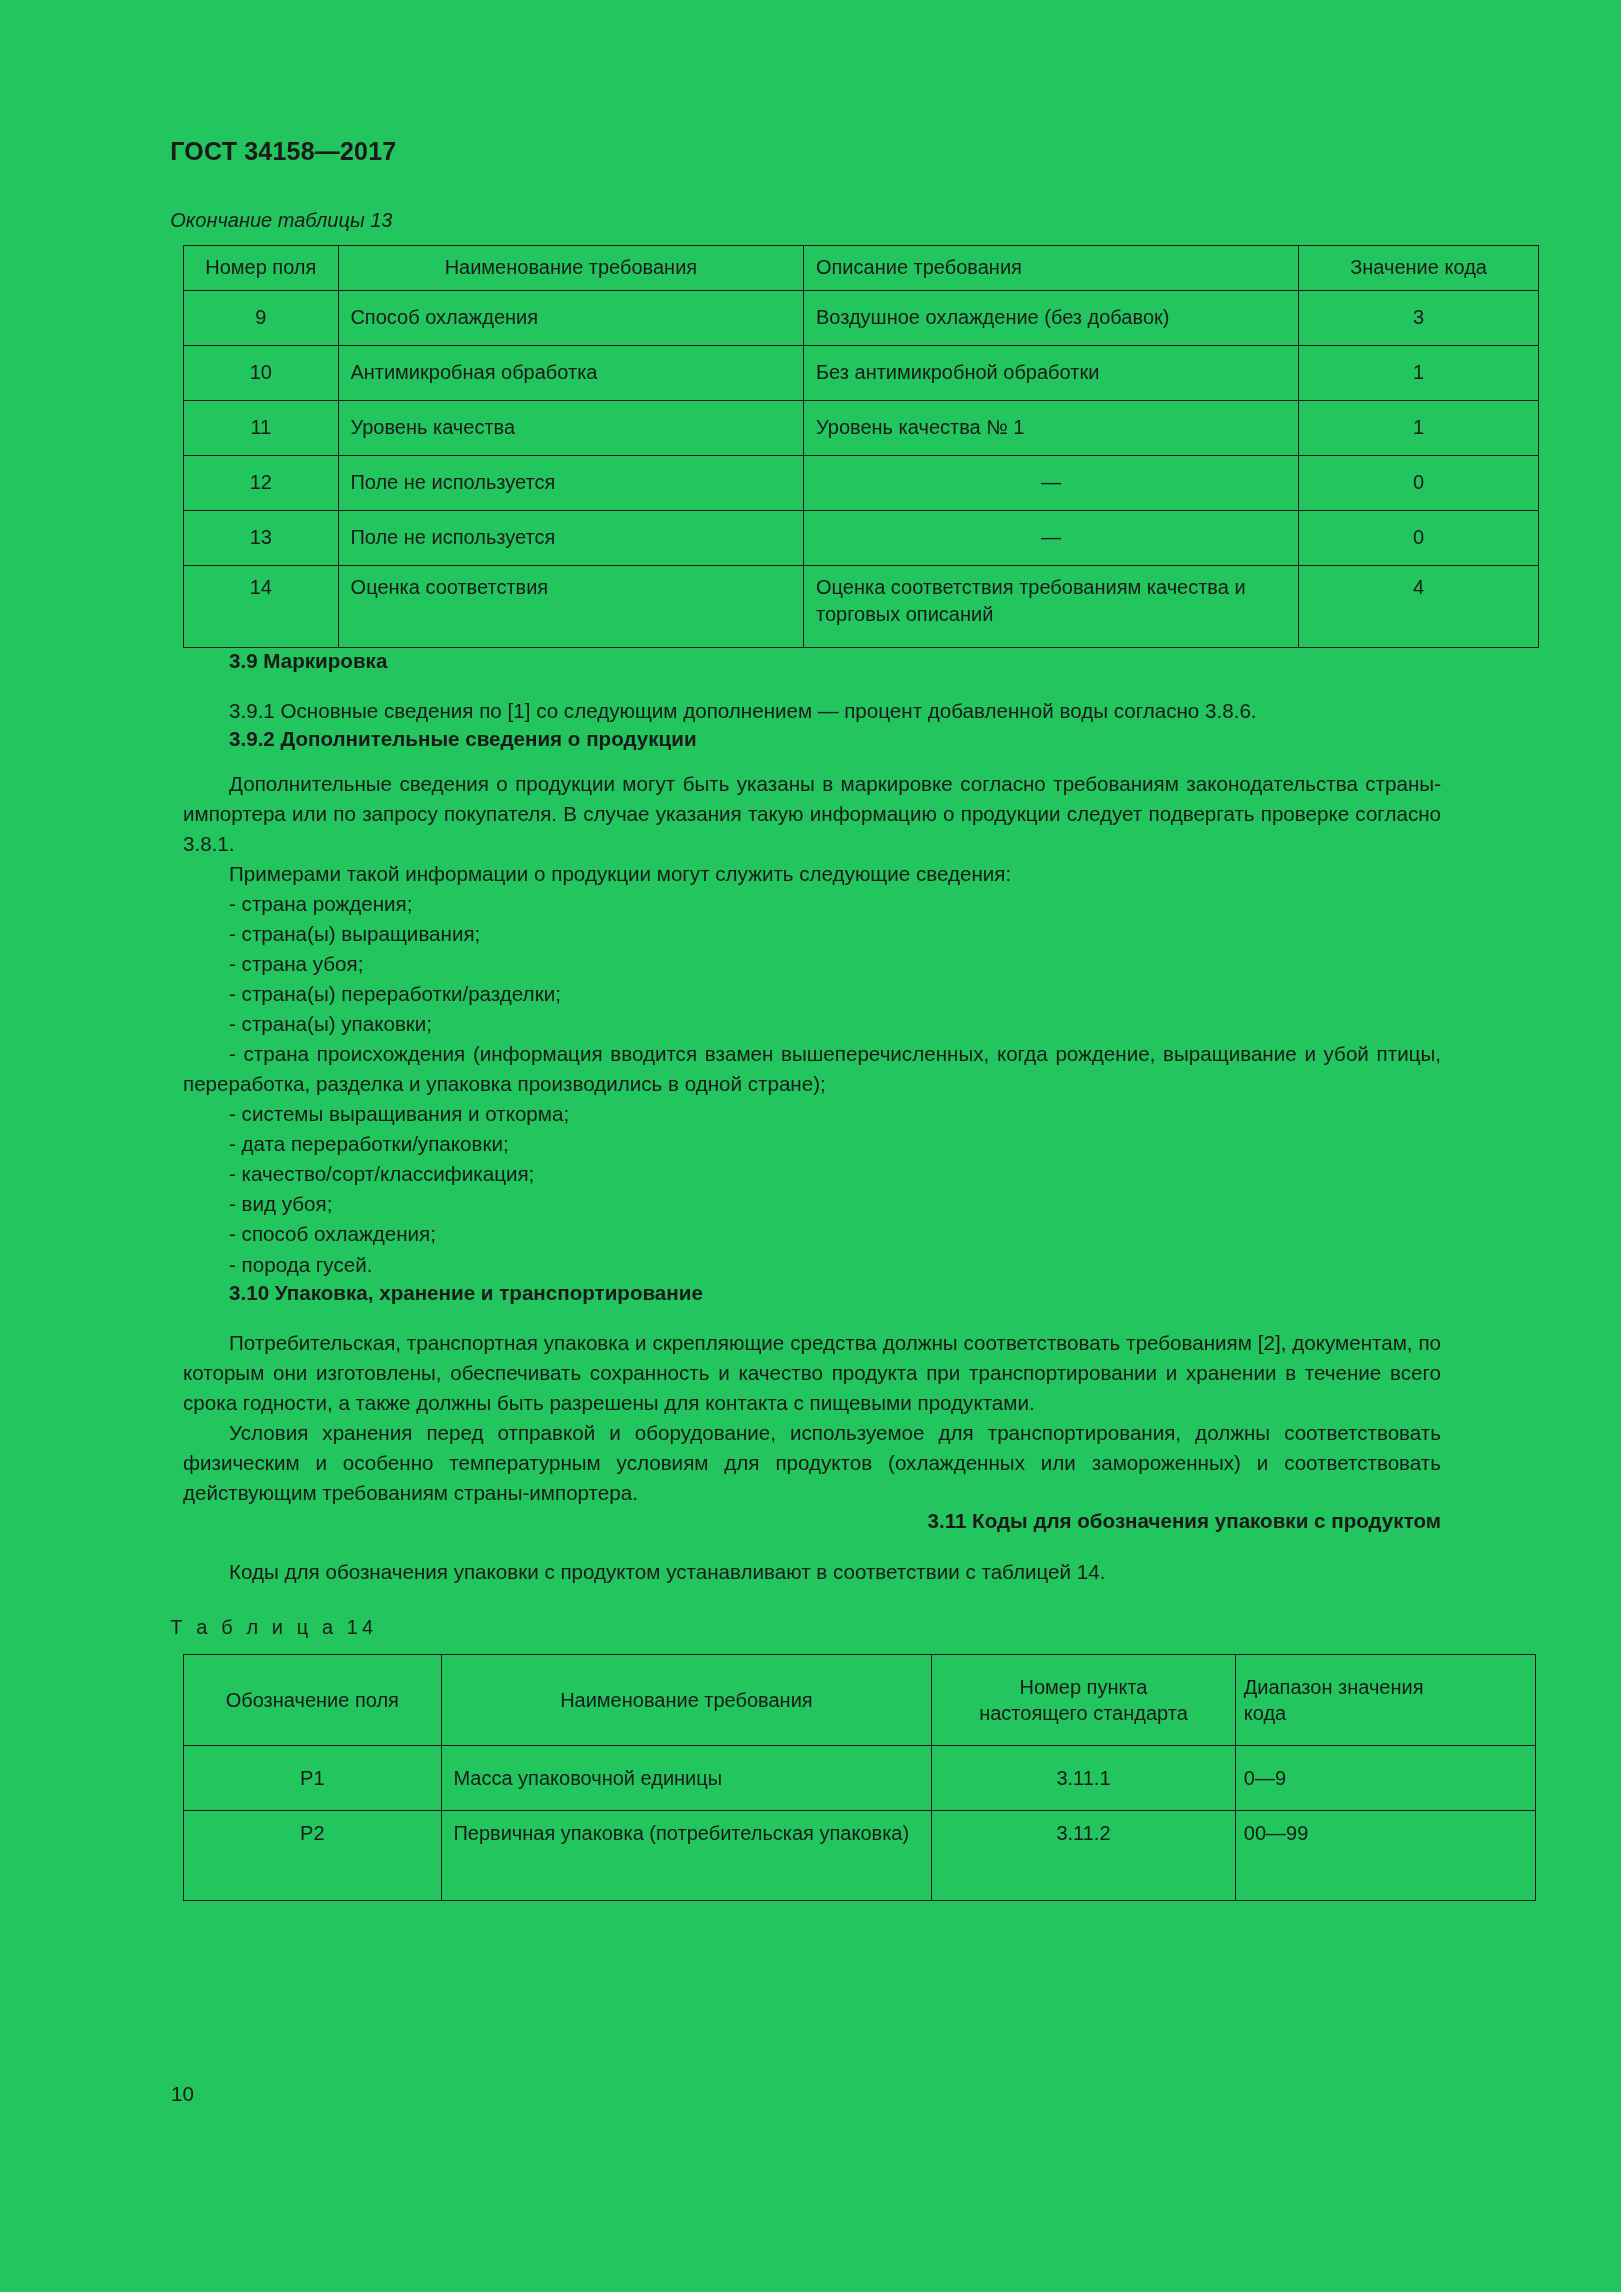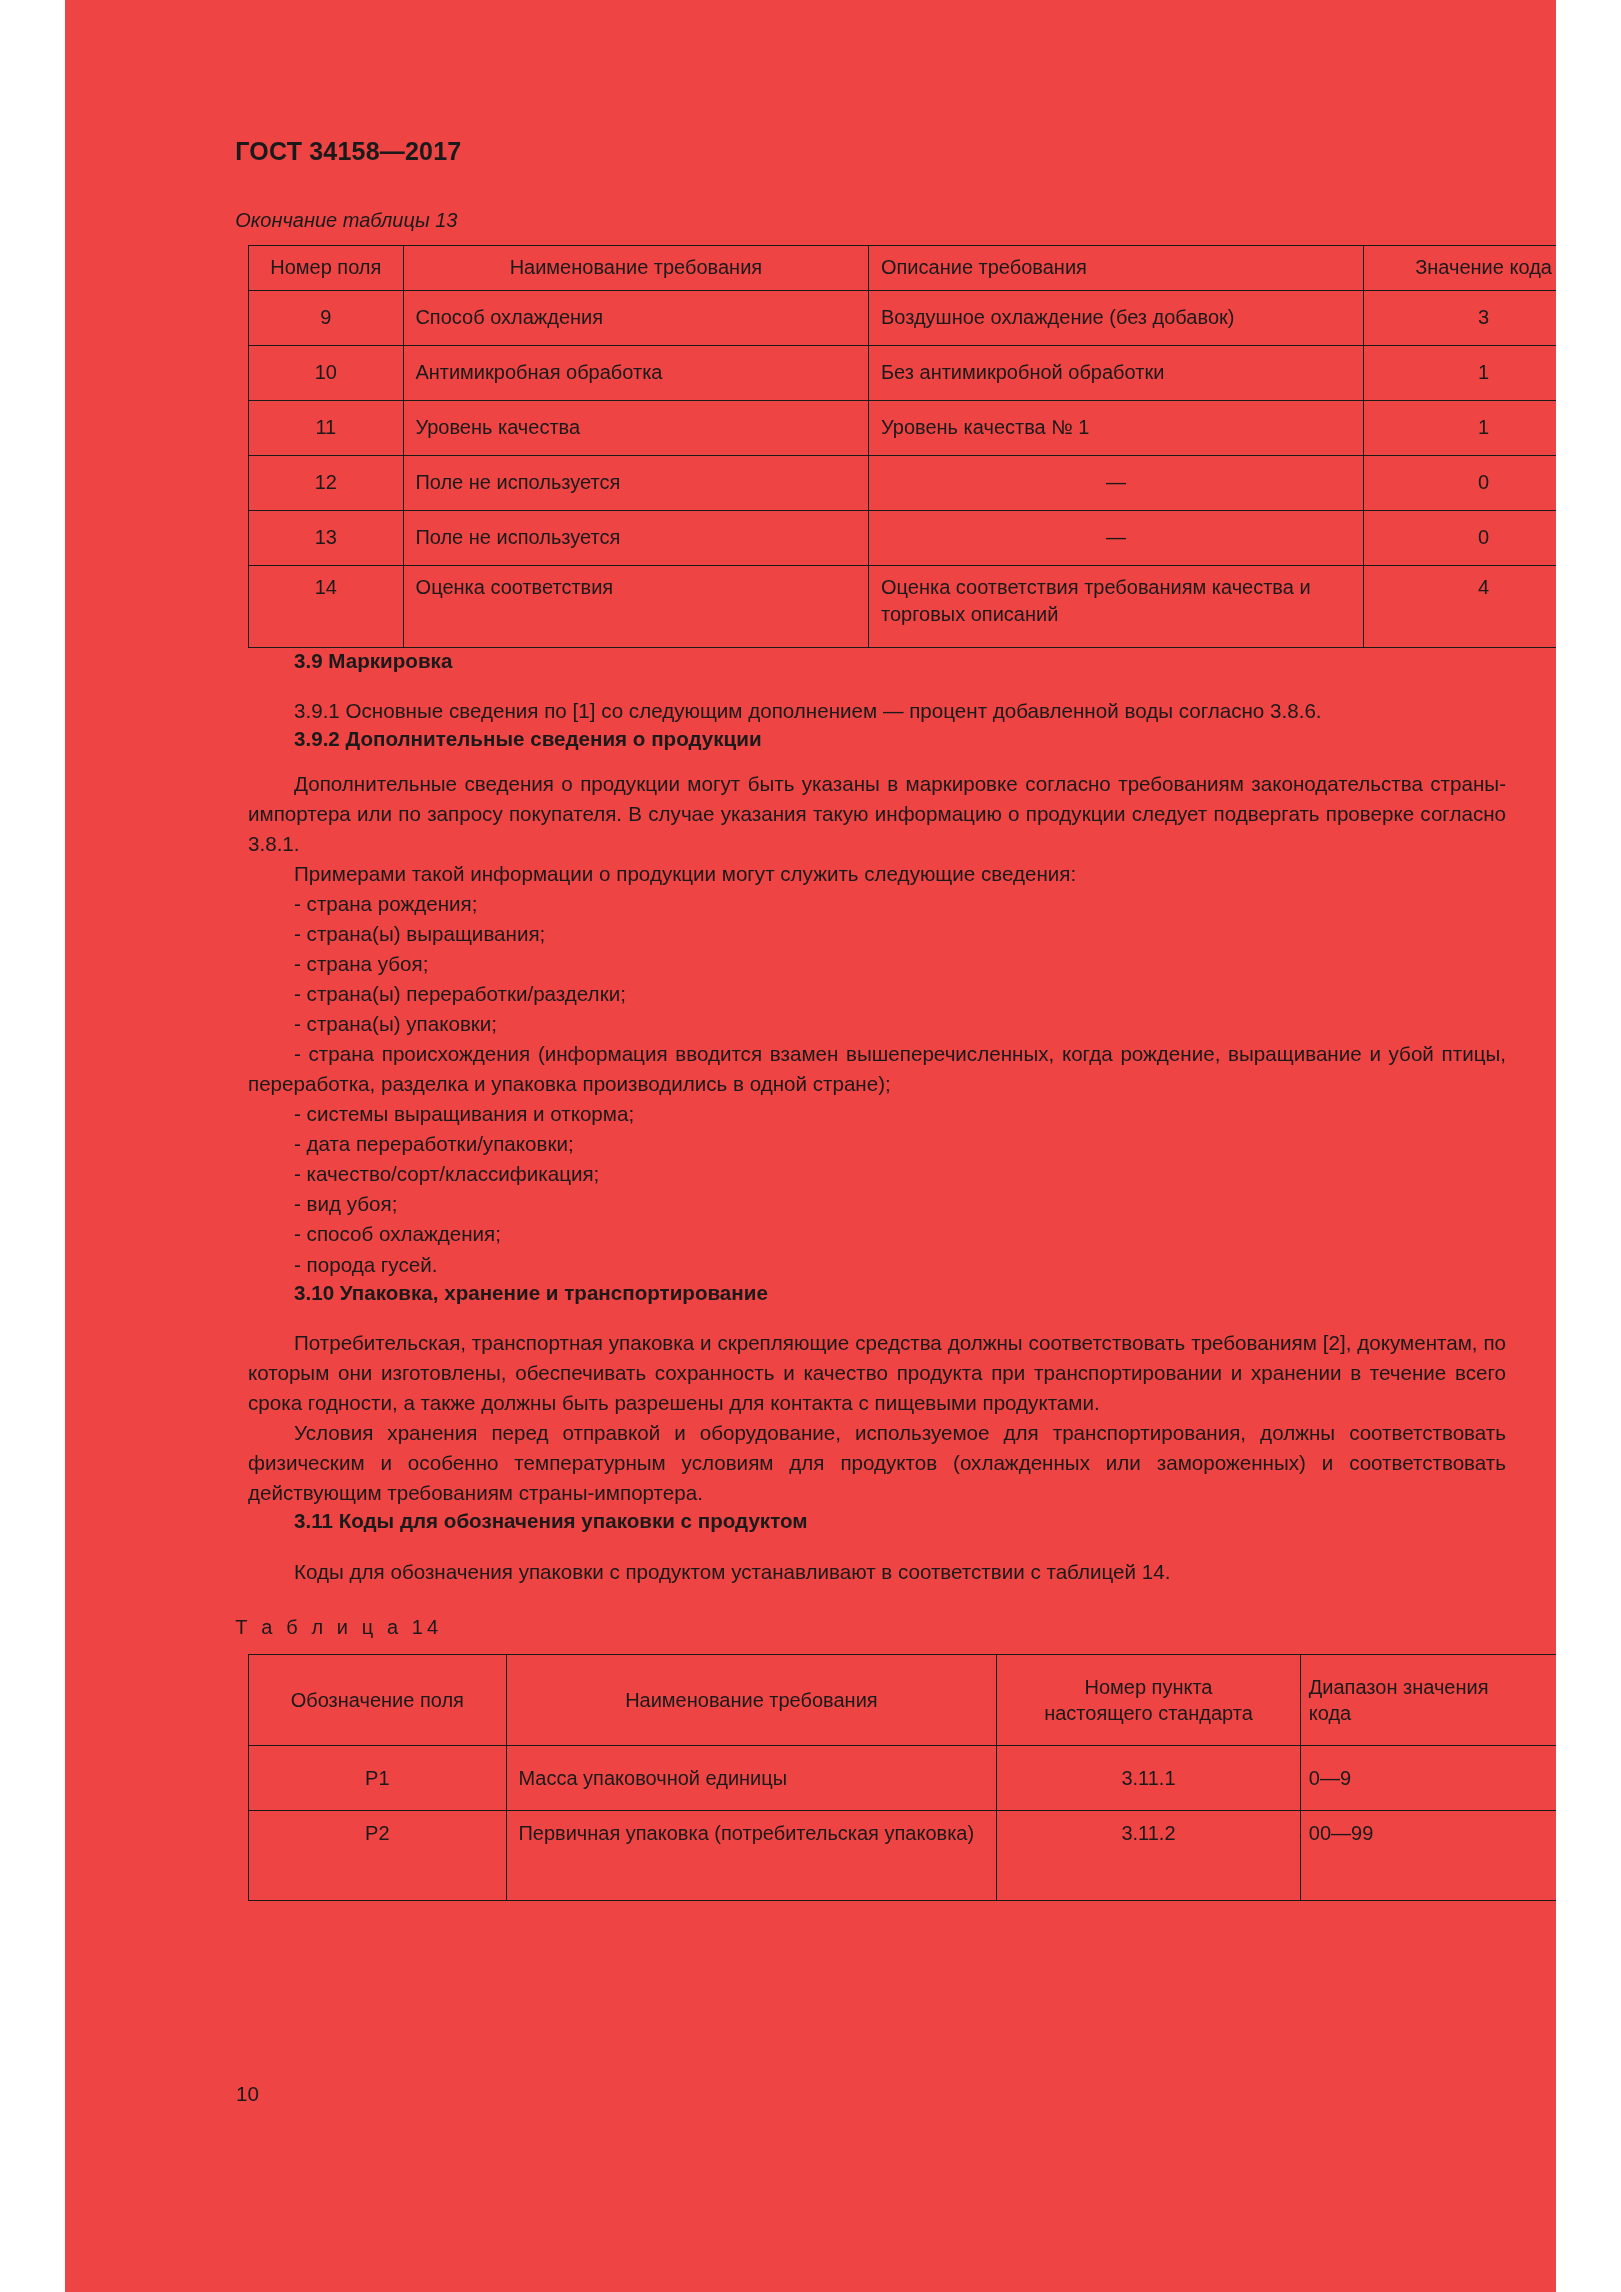--- a/index.html
+++ b/index.html
@@ -6,24 +6,24 @@
     margin: 0;
     padding: 0;
     background: #ffffff;
   }
   body {
     font-family: "Liberation Sans", sans-serif;
     color: #1a1a1a;
   }
   .page {
     position: relative;
-    width: 1491px;
+    width: 1621px;
     height: 2293px;
     margin: 0 auto;
-    background: #ef4444;
+    background: #22c55e;
     box-sizing: border-box;
     padding: 0;
     overflow: hidden;
   }
   .content {
     position: absolute;
     left: 183px;
     top: 0;
     width: 1258px;
   }
@@ -95,21 +95,21 @@
     font-size: 20.6px;
     font-weight: bold;
     margin: 0;
     padding: 0;
     text-indent: 46px;
     line-height: 1.3;
   }
   .sec-39   { margin-top: 46px; }
   .sec-392  { margin-top: 33px; }
   .sec-310  { margin-top: 45px; }
-  .sec-311  { margin-top: 45px; }
+  .sec-311  { margin-top: 45px; text-align: right; }
 
   p.body {
     font-size: 20.6px;
     margin: 0;
     padding: 0;
     text-align: justify;
     text-indent: 46px;
     line-height: 1.46;
   }
   p.body.gap   { margin-top: 21.6px; }

